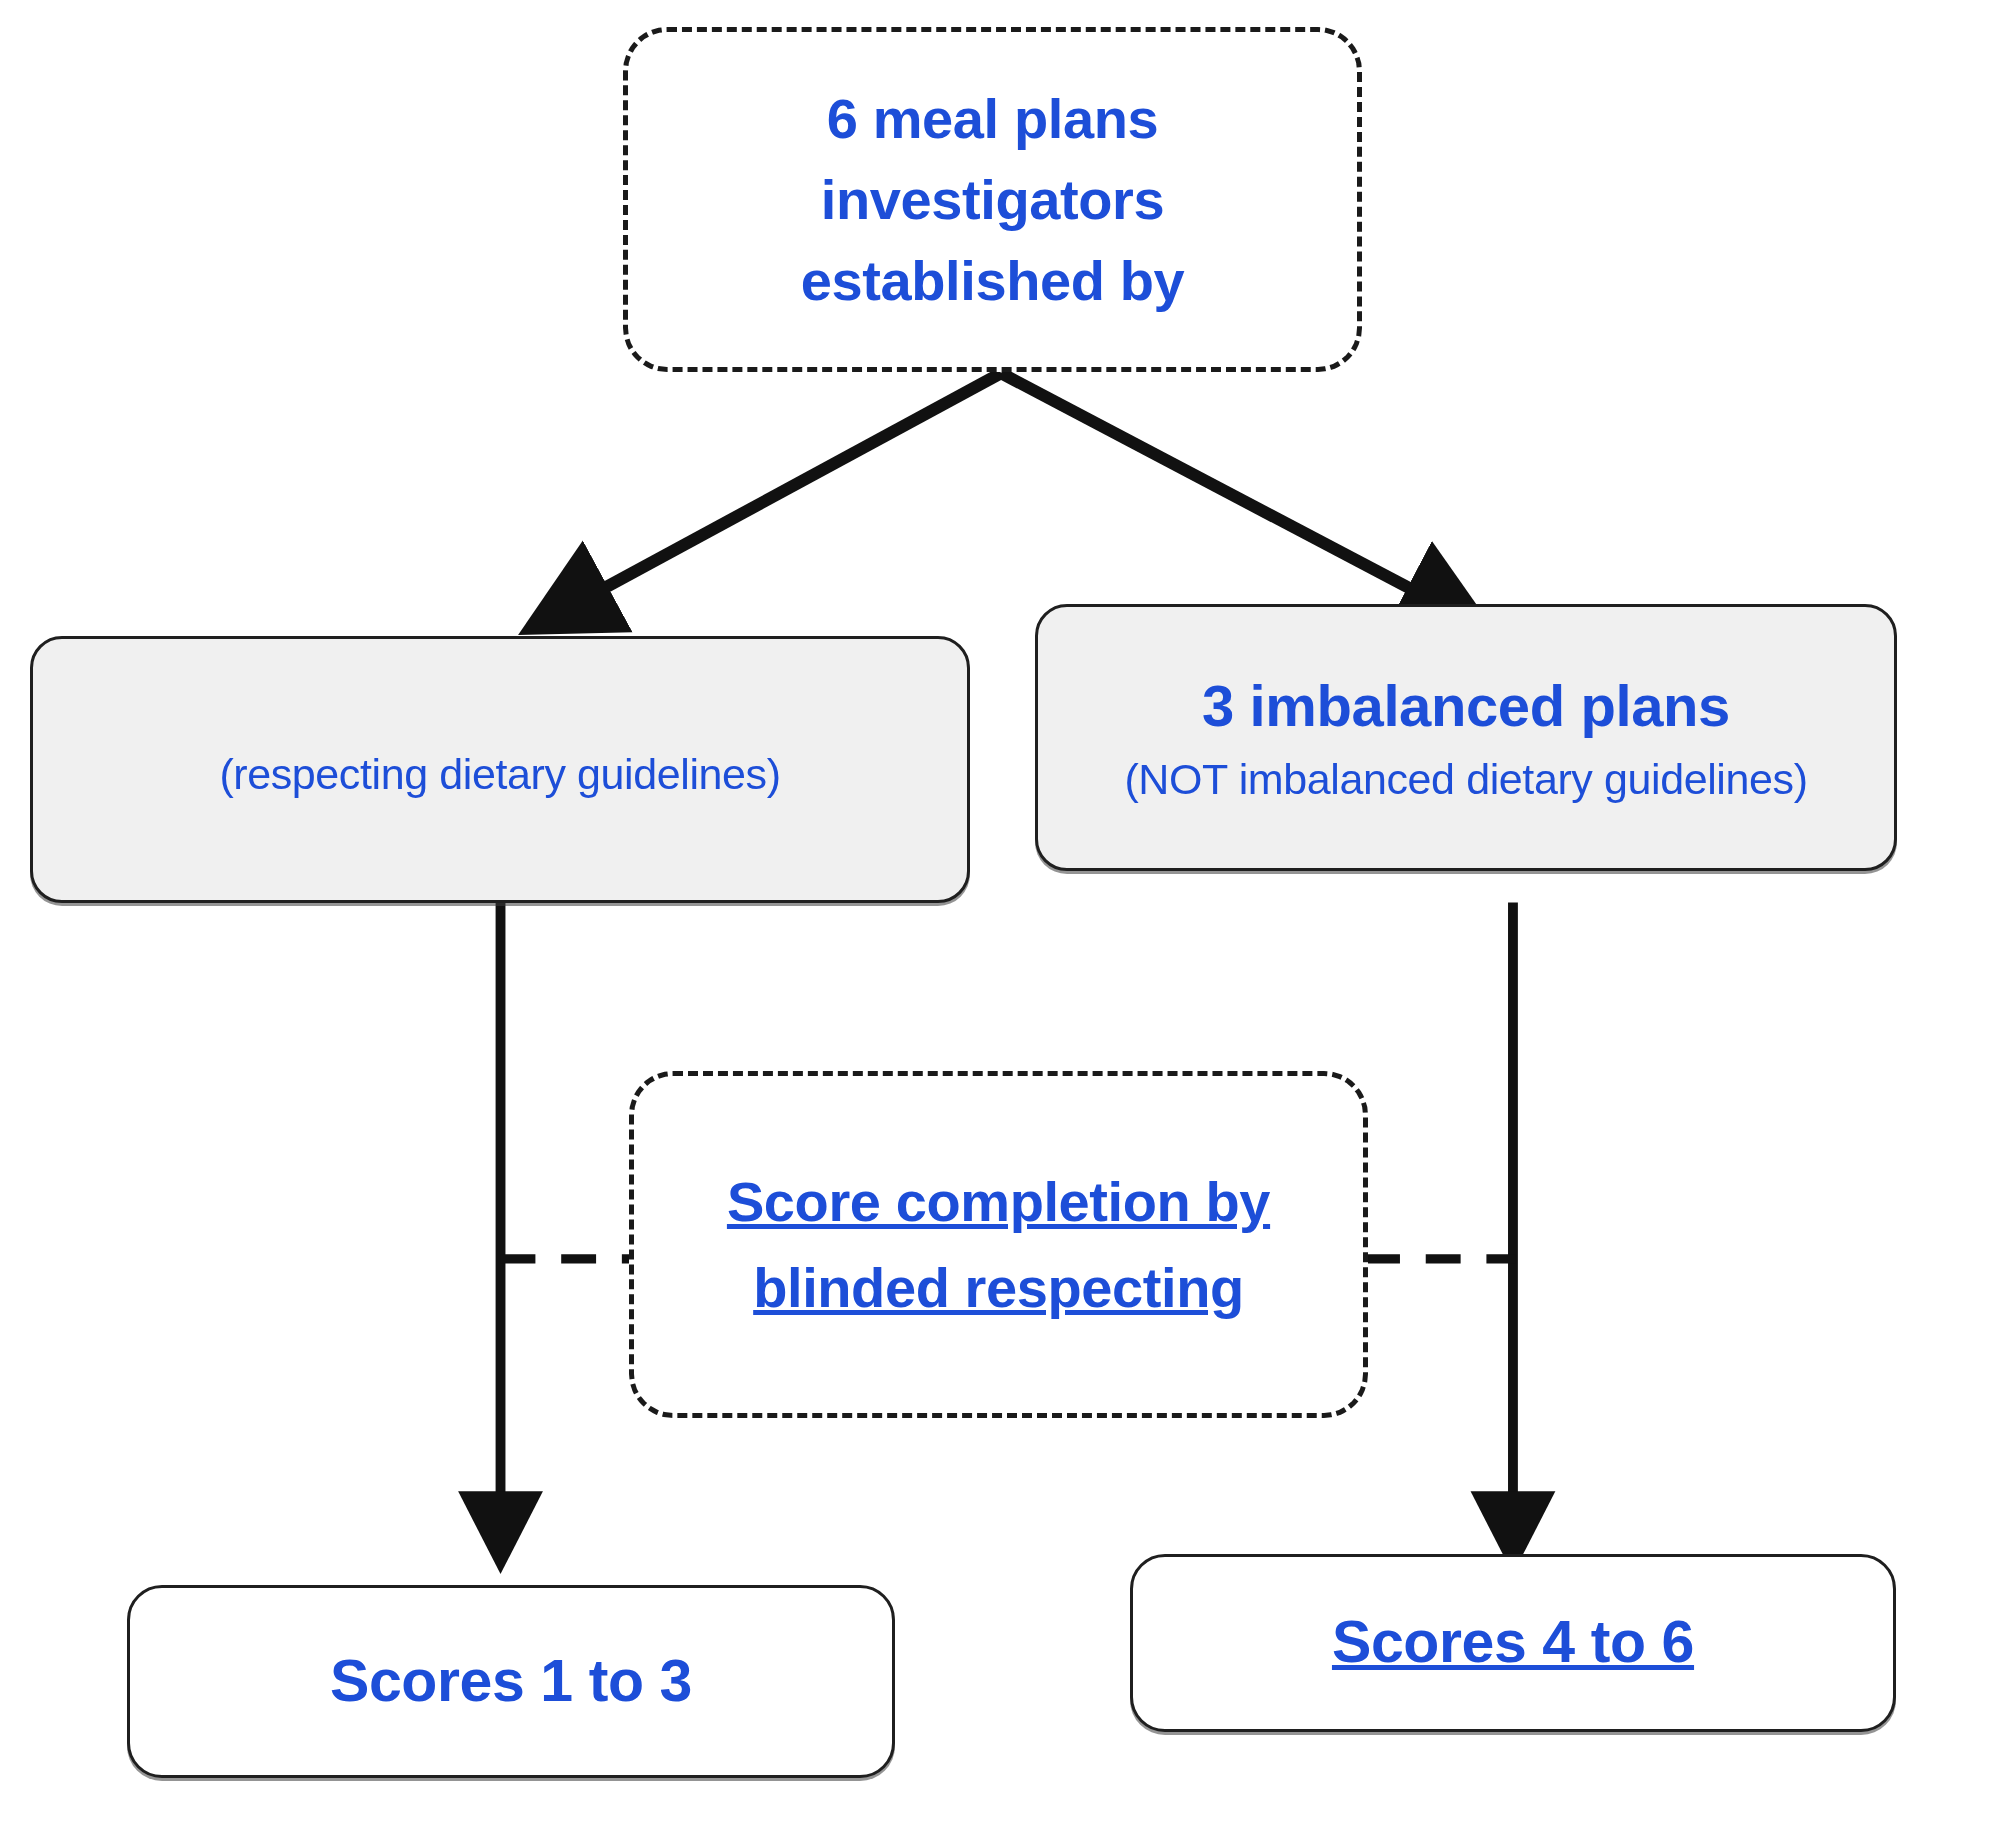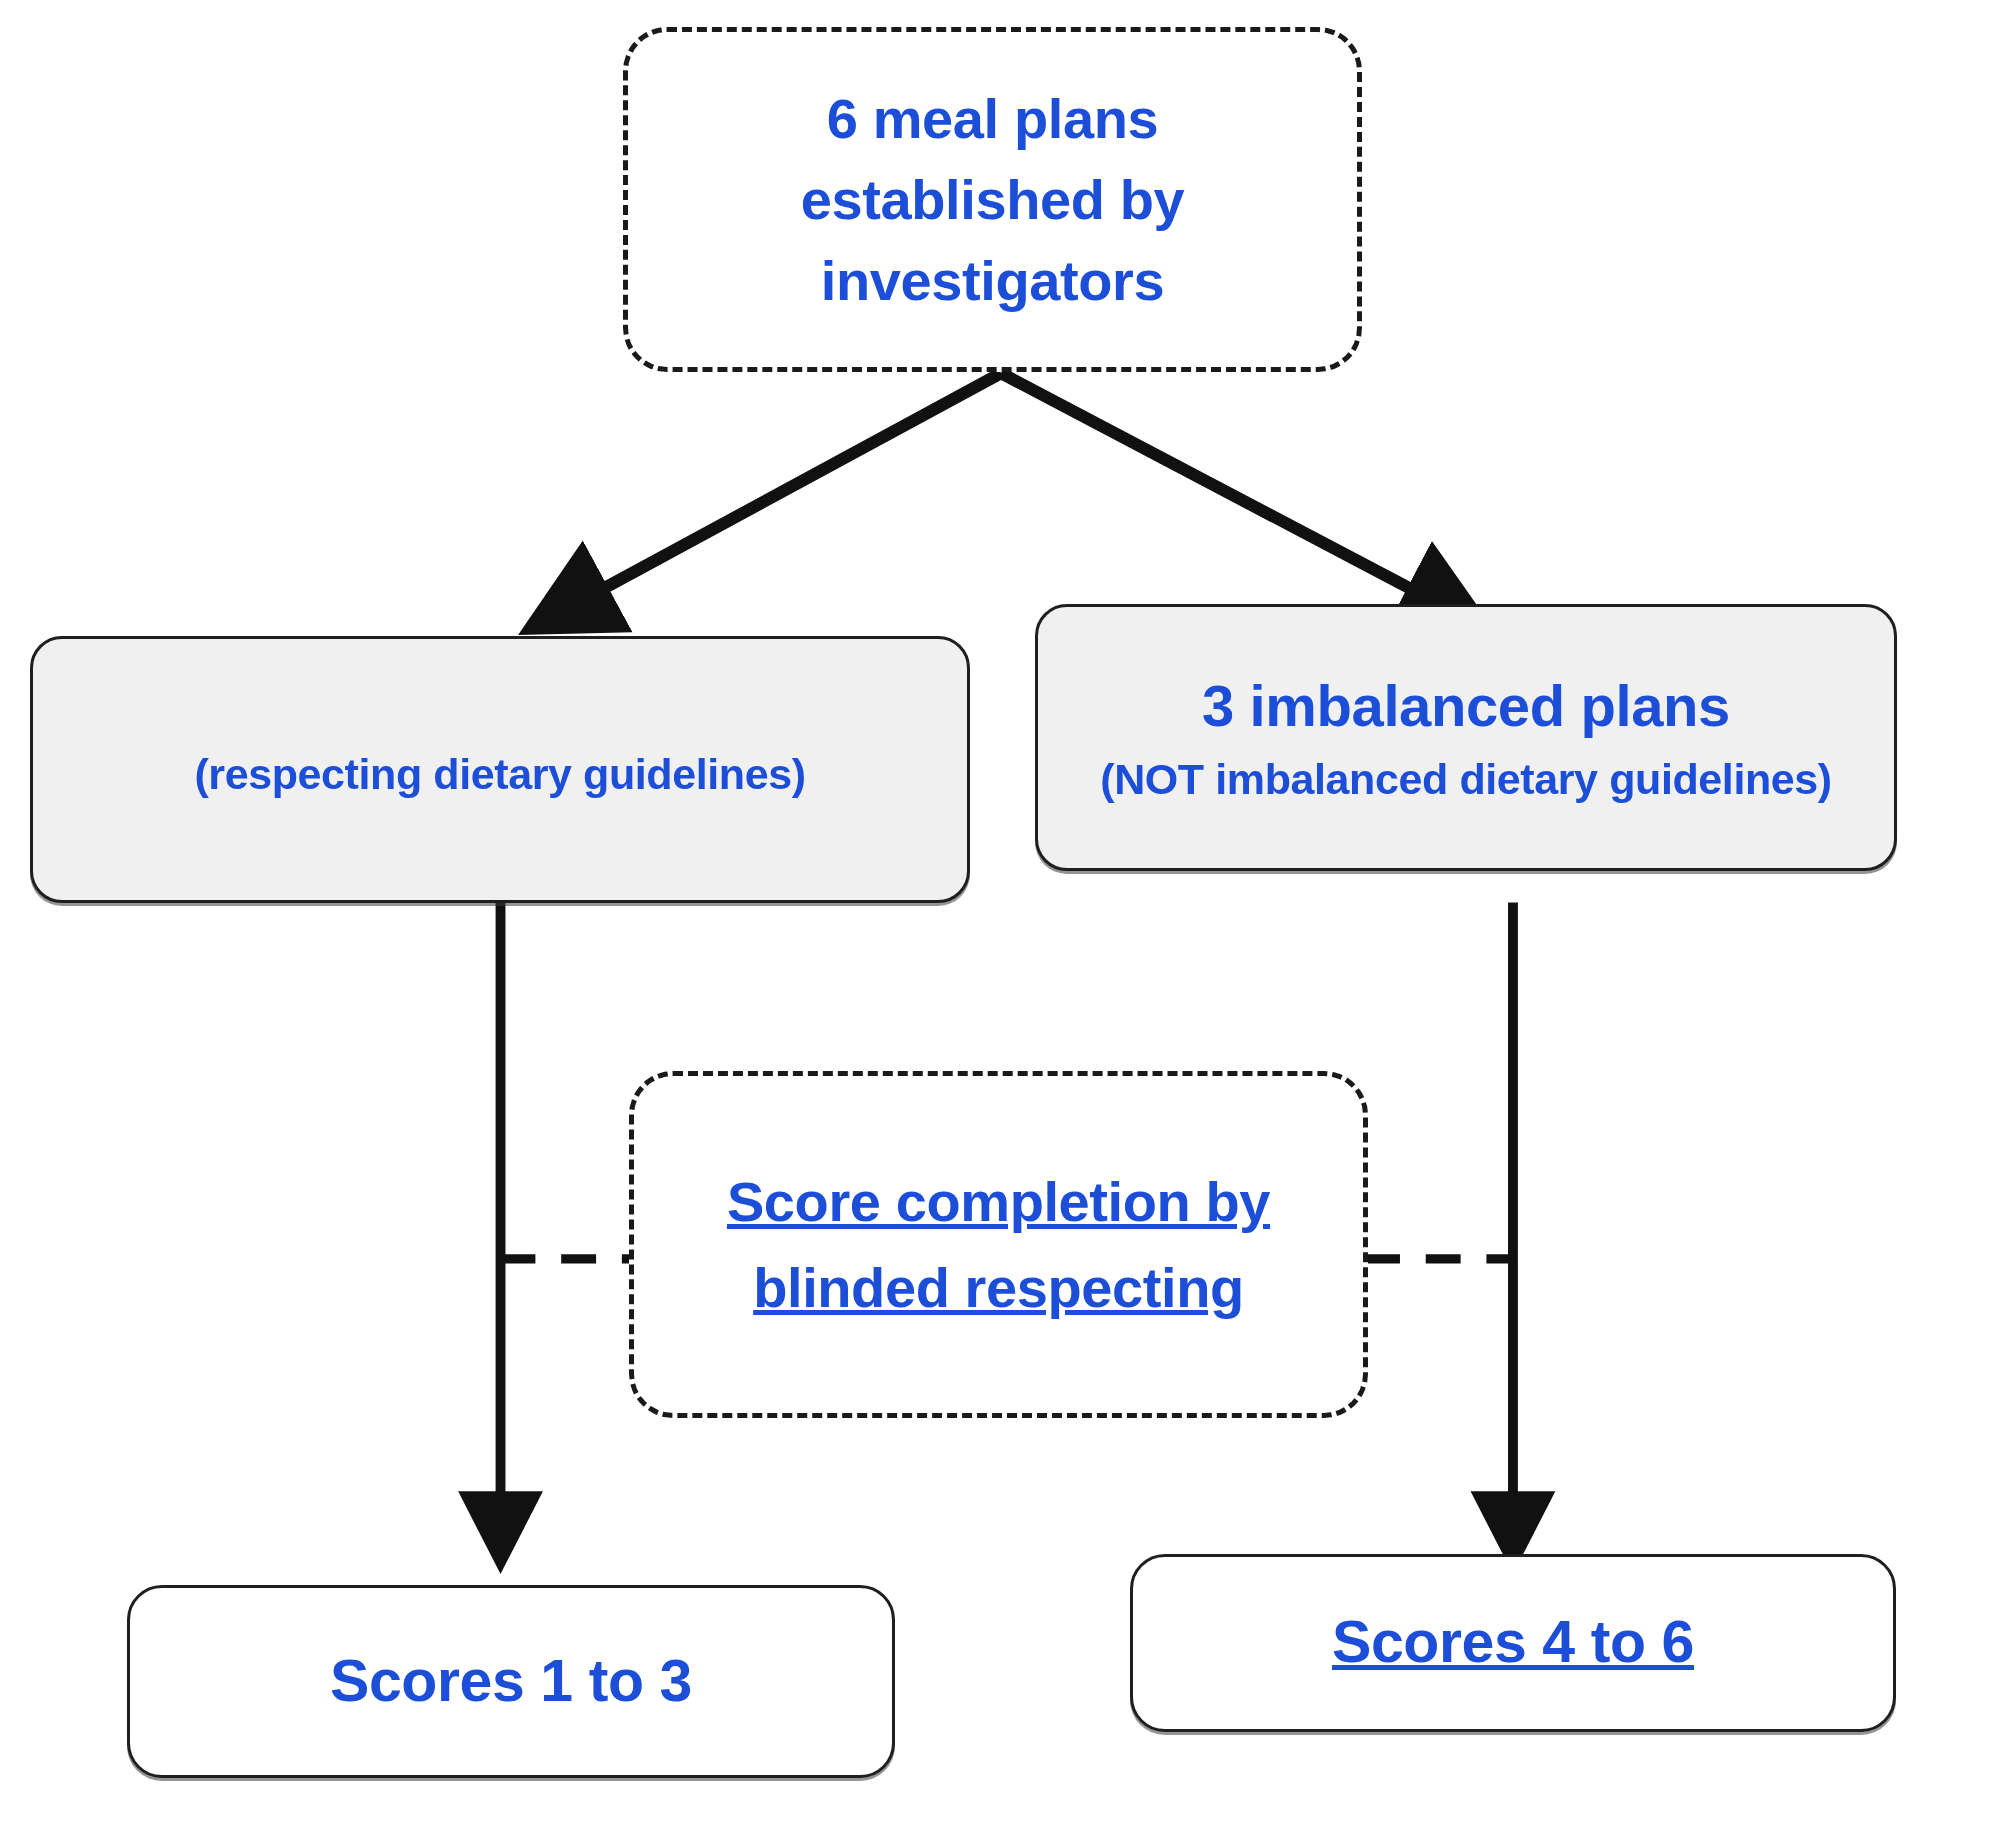--- a/index.html
+++ b/index.html
@@ -59,21 +59,21 @@
   #node-scores-low { left: 127px;  top: 1585px; width: 768px; height: 193px; }
   #node-scores-hi  { left: 1130px; top: 1554px; width: 766px; height: 178px; text-decoration: underline; }
 
   .line-main {
     font-weight: bold;
     font-size: 58px;
     line-height: 1.28;
     letter-spacing: -0.4px;
   }
   .line-sub {
-    font-weight: bold;
+    font-weight: normal;
     font-size: 43px;
     line-height: 1.2;
     letter-spacing: -0.4px;
     margin-top: 10.6px;
   }
   #node-top .line-main { font-size: 56px; line-height: 1.45; }
   #node-score .line-main { font-size: 56px; line-height: 1.52; text-decoration: underline; }
   #node-scores-low .line-main,
   #node-scores-hi  .line-main { font-size: 59px; }
 </style>
@@ -96,22 +96,22 @@
 
     <path d="M660,1190 L660,2060" stroke="#111111" stroke-width="13" fill="none" marker-end="url(#arrowhead)"></path>
     <path d="M1995,1190 L1995,2060" stroke="#111111" stroke-width="13" fill="none" marker-end="url(#arrowhead)"></path>
 
     <path d="M660,1660 L836,1660" stroke="#111111" stroke-width="12" fill="none" stroke-dasharray="46,34"></path>
     <path d="M1800,1660 L1999,1660" stroke="#111111" stroke-width="12" fill="none" stroke-dasharray="46,34"></path>
   </svg>
 
   <div class="node dashed" id="node-top">
     <div class="line-main">6 meal plans</div>
+    <div class="line-main">investigators</div>
     <div class="line-main">established by</div>
-    <div class="line-main">investigators</div>
   </div>
 
   <div class="node solid-gray" id="node-balanced">
     <div class="line-sub">(respecting dietary guidelines)</div>
   </div>
 
   <div class="node solid-gray" id="node-imbalanced">
     <div class="line-main">3 imbalanced plans</div>
     <div class="line-sub">(NOT imbalanced dietary guidelines)</div>
   </div>

